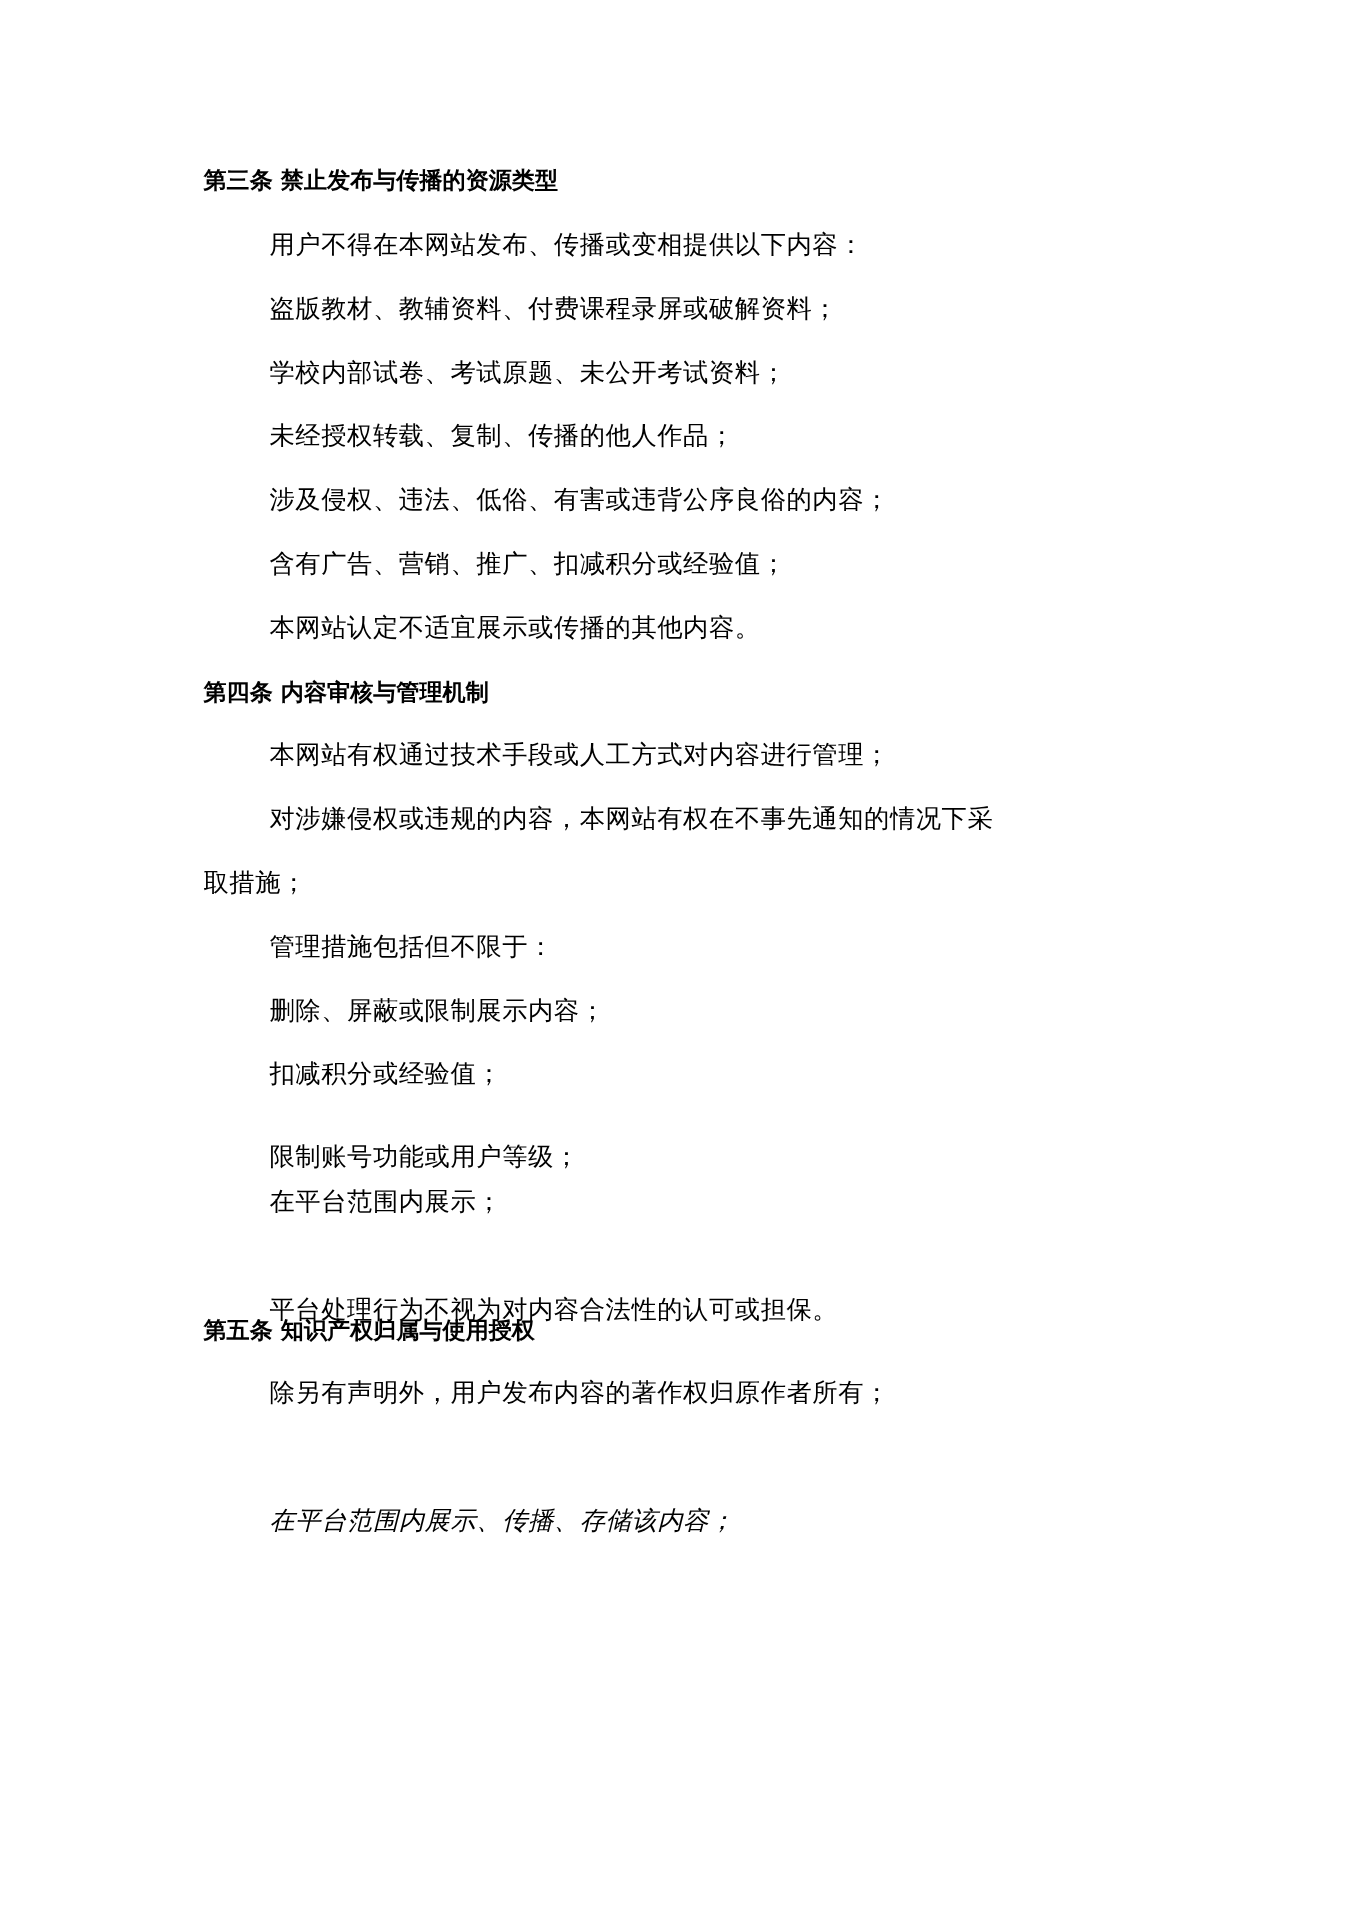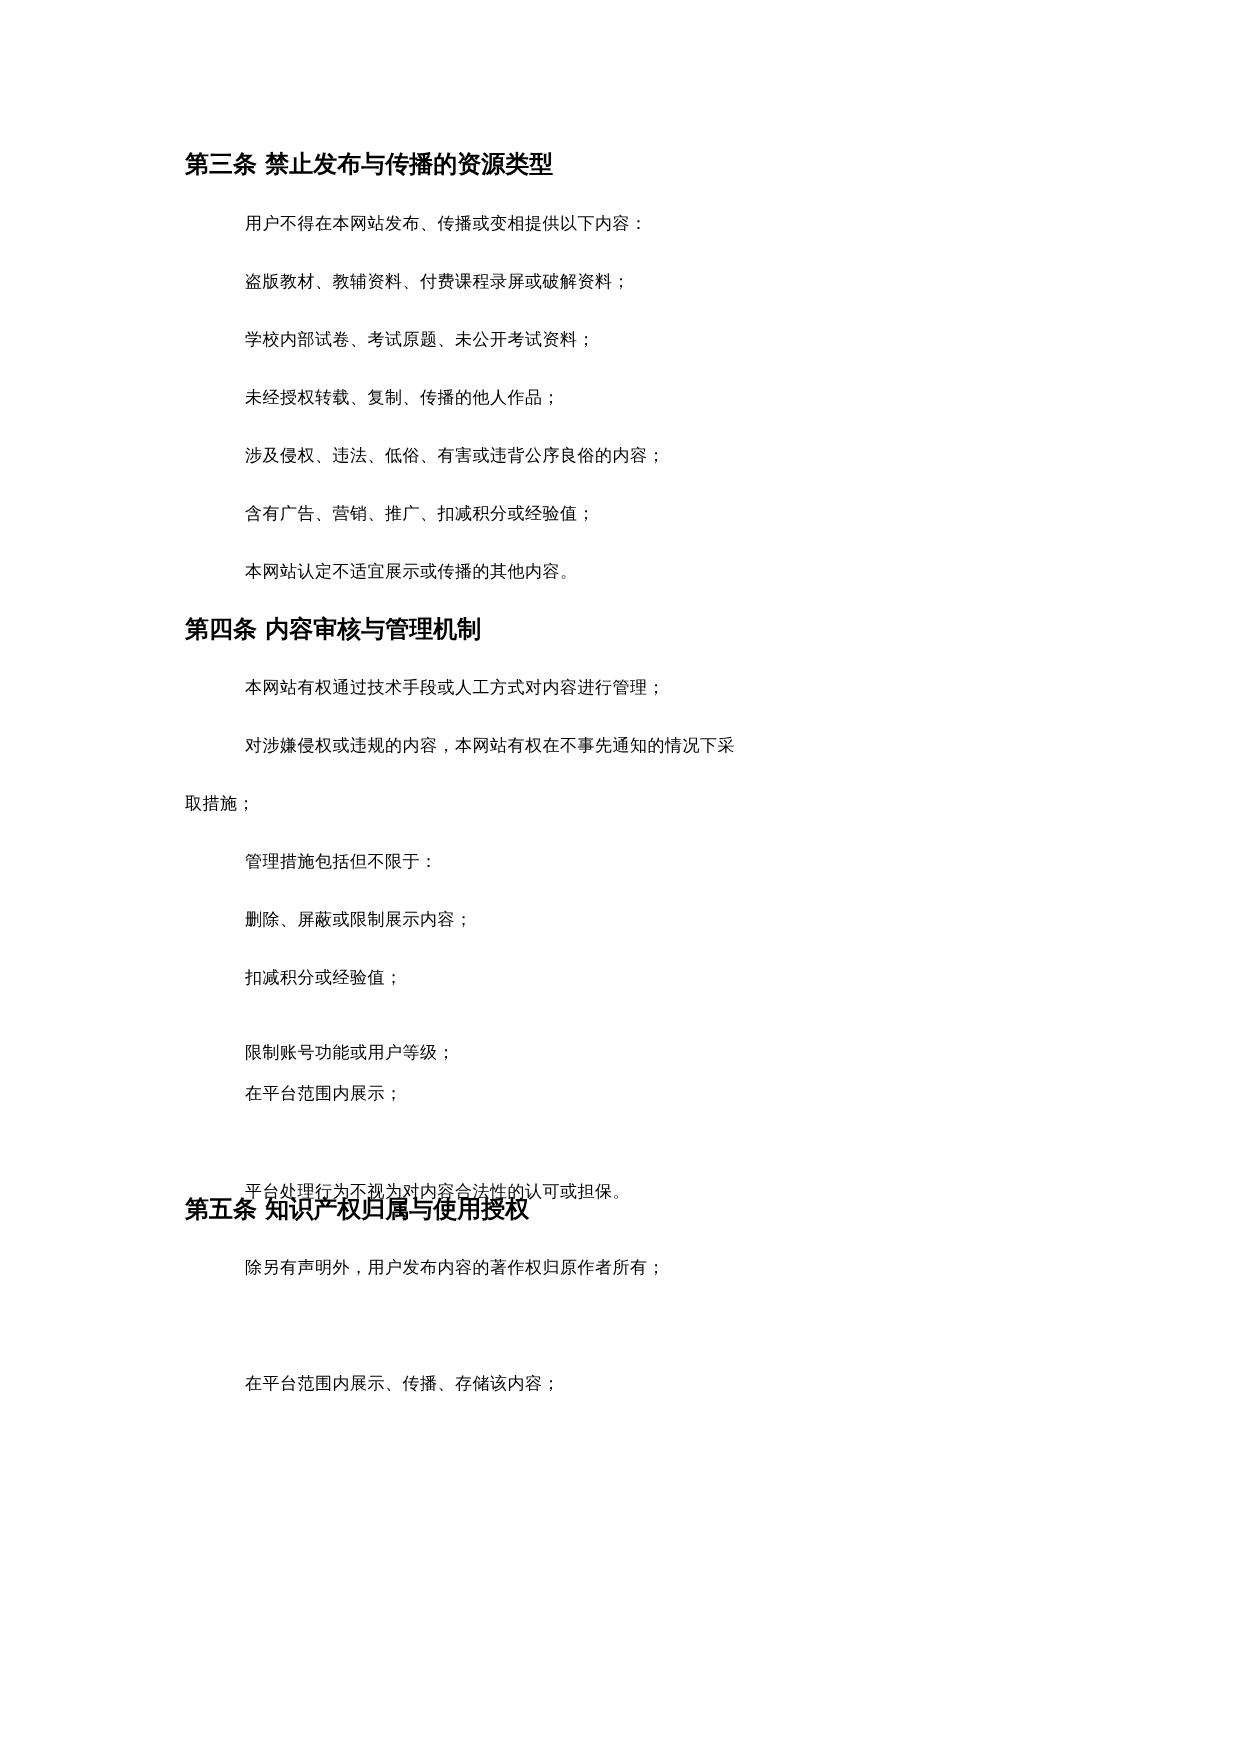--- a/index.html
+++ b/index.html
@@ -20,29 +20,29 @@
       left: 0;
       top: 0;
       width: 1240px;
       height: 1754px;
       background: #ffffff;
     }
     .line {
       position: absolute;
       left: 0;
       white-space: nowrap;
-      font-size: 17px;
+      font-size: 23px;
       line-height: 40px;
       letter-spacing: 0.5px;
     }
     .heading {
       left: 185px;
       font-family: "DejaVu Sans", "Liberation Sans", sans-serif;
       font-weight: bold;
-      font-size: 24px;
+      font-size: 21px;
       letter-spacing: 0px;
     }
     .body-indent {
       left: 245px;
     }
     .body-flush {
       left: 185px;
     }
   </style>
 </head>
@@ -65,15 +65,15 @@
   <div class="line body-flush" style="top:783px;">取措施；</div>
   <div class="line body-indent" style="top:841px;">管理措施包括但不限于：</div>
   <div class="line body-indent" style="top:899px;">删除、屏蔽或限制展示内容；</div>
   <div class="line body-indent" style="top:957px;">扣减积分或经验值；</div>
   <div class="line body-indent" style="top:1015px;margin-top:17px;">限制账号功能或用户等级；</div>
   <div class="line body-indent" style="top:1073px;">在平台范围内展示；</div>
   <div class="line body-indent" style="top:1131px;margin-top:40px;">平台处理行为不视为对内容合法性的认可或担保。</div>
 
   <div class="line heading" style="top:1189px;">第五条  知识产权归属与使用授权</div>
   <div class="line body-indent" style="top:1247px;">除另有声明外，用户发布内容的著作权归原作者所有；</div>
-  <div class="line body-indent" style="top:1363px;">在平台范围内展示、传播、存储该内容；</div>
+  <div class="line body-indent" style="top:1363px;font-style:italic;">在平台范围内展示、传播、存储该内容；</div>
 
 </div>
 
 </body></html>

